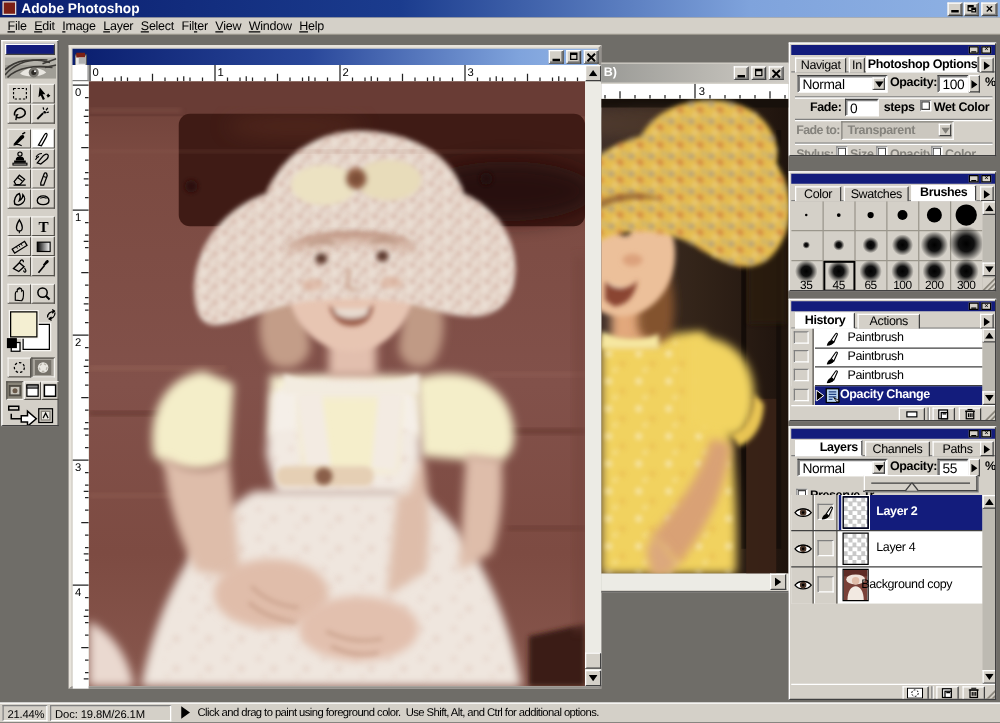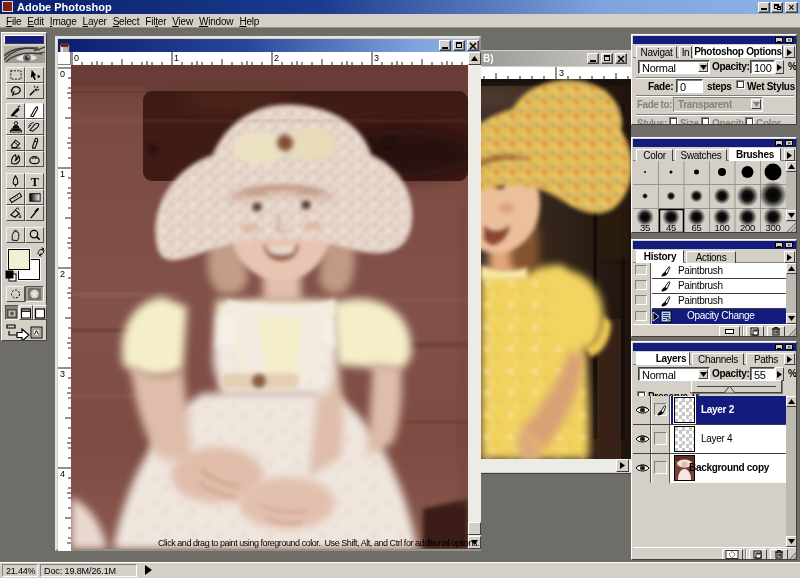--- a/index.html
+++ b/index.html
@@ -651,21 +651,21 @@
   <svg class="abs" style="left:145px;top:29px;" width="5" height="7">
       <path d="M0 0 L5 3.5 L0 7 Z" fill="#000"></path>
     </svg>
   <div class="abs" style="left:156px;top:26px;font-weight:bold;">%</div>
   <div class="abs" style="left:4px;top:42px;width:158px;height:2px;border-top:1px solid #808080;border-bottom:1px solid #fff;"></div>
 
   <div class="abs" style="left:16px;top:46px;font-weight:bold;">Fade:</div>
   <div class="abs combo" style="left:44px;top:44px;width:27px;height:14px;padding:1px 0 0 3px;">0</div>
   <div class="abs" style="left:75px;top:46px;font-weight:bold;">steps</div>
   <div class="abs cbx" style="left:104px;top:45px;"></div>
-  <div class="abs" style="left:115px;top:46px;font-weight:bold;">Wet Stylus</div>
+  <div class="abs" style="left:115px;top:46px;font-weight:bold;">Wet Color</div>
   <div class="abs" style="left:4px;top:60px;width:158px;height:2px;border-top:1px solid #808080;border-bottom:1px solid #fff;"></div>
 
   <div class="abs" style="left:5px;top:64px;color:#84827c;font-weight:bold;letter-spacing:-0.5px;">Fade to:</div>
   <div class="abs" style="left:41px;top:62px;width:90px;height:15px;background:#cbc7bf;border:1px solid;border-color:#84827c #fff #fff #84827c;color:#84827c;font-weight:bold;padding:1px 0 0 4px;">Transparent</div>
   <div class="abs tbtn" style="left:119px;top:64px;width:10px;height:10px;"></div>
   <svg class="abs" style="left:121px;top:67px;" width="7" height="5">
       <path d="M0 0 L7 0 L3.5 5 Z" fill="#807e78"></path>
     </svg>
   <div class="abs" style="left:4px;top:79px;width:158px;height:2px;border-top:1px solid #808080;border-bottom:1px solid #fff;"></div>
 
@@ -800,21 +800,21 @@
     <div class="abs" style="left:45px;top:32px;">Paintbrush</div>
     <div class="abs navy" style="left:19px;top:46px;width:134px;height:15px;"></div>
     <svg class="abs" style="left:19px;top:49px;" width="8" height="9">
         <path d="M1 0 L7 4.5 L1 9 Z" fill="#000" stroke="#fff" stroke-width="0.8"></path>
       </svg>
     <svg class="abs" style="left:27px;top:47px;" width="13" height="13">
         <rect x="1" y="1" width="10" height="11" fill="#b8d4f0" stroke="#000"></rect>
         <path d="M3 3.5 L9 3.5 M3 5.5 L9 5.5 M3 7.5 L9 7.5 M3 9.5 L6 9.5" stroke="#204080" stroke-width="1"></path>
         <path d="M7 8 L12 11 L9.5 11.5 Z" fill="#fff" stroke="#000" stroke-width="0.7"></path>
       </svg>
-    <div class="abs" style="left:54px;top:47px;color:#fff;font-weight:normal;">Opacity Change</div>
+    <div class="abs" style="left:39px;top:47px;color:#fff;font-weight:bold;">Opacity Change</div>
   </div>
 
   <div class="abs" style="left:154px;top:23px;width:11px;height:61px;background:#bdbab2;">
     <div class="abs tbtn" style="left:0;top:0;width:11px;height:11px;"></div>
     <svg class="abs" style="left:2px;top:3px;" width="7" height="5">
         <path d="M0 5 L3.5 0 L7 5 Z" fill="#000"></path>
       </svg>
     <div class="abs tbtn" style="left:0;top:50px;width:11px;height:11px;"></div>
     <svg class="abs" style="left:2px;top:53px;" width="7" height="5">
         <path d="M0 0 L7 0 L3.5 5 Z" fill="#000"></path>
@@ -919,21 +919,21 @@
     <div class="abs sunken" style="left:21px;top:65px;width:13px;height:13px;background:#d4d0c8;"></div>
     <div class="abs" style="left:41px;top:59px;width:21px;height:26px;border:1px solid #000;overflow:hidden;">
       <svg width="19" height="24" viewBox="0 0 19 24">
           <rect width="19" height="24" fill="#7a4138"></rect>
           <rect x="0" y="0" width="19" height="5" fill="#5e2c26"></rect>
           <ellipse cx="9.5" cy="7.5" rx="7.5" ry="4" fill="#efe3da"></ellipse>
           <circle cx="9.5" cy="8.5" r="3" fill="#e0bca8"></circle>
           <path d="M3 24 C3 17 6 13 9.5 13 C13 13 16 17 16 24 Z" fill="#f2e9e1"></path>
         </svg>
     </div>
-    <div class="abs" style="left:56px;top:66px;color:#000;font-weight:bold;">Background copy</div>
+    <div class="abs" style="left:56px;top:66px;color:#000;">Background copy</div>
   </div>
   <div class="abs" style="left:1px;top:141px;width:153px;height:64px;background:#d4d0c8;"></div>
 
   <div class="abs" style="left:154px;top:54px;width:11px;height:151px;background:#bdbab2;">
     <div class="abs tbtn" style="left:0;top:0;width:11px;height:11px;"></div>
     <svg class="abs" style="left:2px;top:3px;" width="7" height="5">
         <path d="M0 5 L3.5 0 L7 5 Z" fill="#000"></path>
       </svg>
     <div class="abs tbtn" style="left:0;top:140px;width:11px;height:11px;"></div>
     <svg class="abs" style="left:2px;top:143px;" width="7" height="5">
@@ -959,13 +959,13 @@
     <svg class="abs" style="left:155px;top:2px;" width="11" height="11">
         <path d="M11 0 L0 11 M11 4 L4 11 M11 8 L8 11" stroke="#8a867c" stroke-width="1.4"></path>
       </svg>
   </div>
 </div>
 
 <div class="abs grey" style="left:0;top:562px;width:800px;height:16px;border-top:1px solid #fff;"></div>
 <div class="abs sunken" style="left:2px;top:564px;width:36px;height:13px;font-size:9px;letter-spacing:-0.2px;padding-left:3px;line-height:12px;">21.44%</div>
 <div class="abs sunken" style="left:40px;top:564px;width:97px;height:13px;font-size:9px;letter-spacing:-0.1px;padding-left:3px;line-height:12px;">Doc: 19.8M/26.1M</div>
 <div class="abs" style="left:145px;top:565px;width:0;height:0;border-left:7px solid #000;border-top:5px solid transparent;border-bottom:5px solid transparent;"></div>
-<div class="abs" style="left:158px;top:537px;font-size:9px;letter-spacing:-0.45px;line-height:13px;">Click and drag to paint using foreground color.&nbsp; Use Shift, Alt, and Ctrl for additional options.</div>
+<div class="abs" style="left:158px;top:564px;font-size:9px;letter-spacing:-0.45px;line-height:13px;">Click and drag to paint using foreground color.&nbsp; Use Shift, Alt, and Ctrl for additional options.</div>
 
 </body></html>

